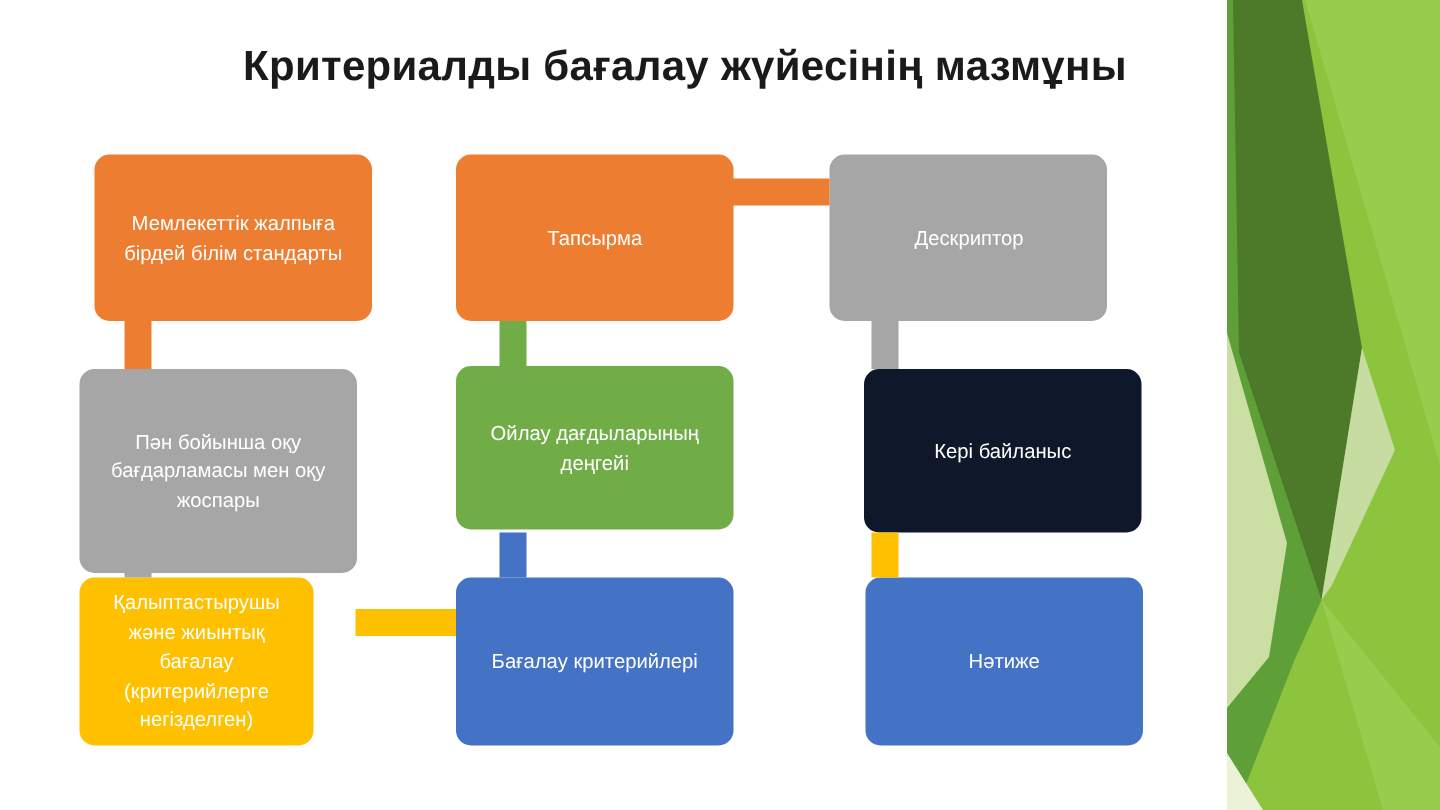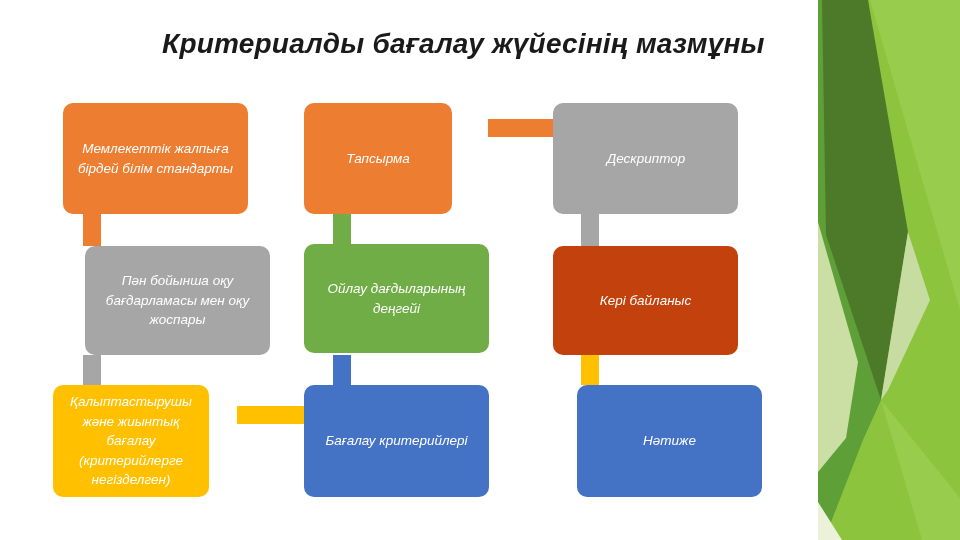--- a/index.html
+++ b/index.html
@@ -1,38 +1,38 @@
 <!DOCTYPE html>
 <html><head>
 <meta charset="utf-8">
 <style>
   html,body{margin:0;padding:0;}
   body{
     width:960px;height:540px;position:relative;overflow:hidden;
     background:#ffffff;
     font-family:"Liberation Sans", sans-serif;
   }
-  .slide{position:absolute;inset:0;font-style:italic;}
+  .slide{position:absolute;inset:0;}
   .slide-title{
     position:absolute;left:162px;top:8px;width:650px;
     font-size:28px;font-weight:700;color:#1a1a1a;line-height:1.2;
     letter-spacing:0.2px;
   }
   .box{
     position:absolute;border-radius:10px;
     display:flex;align-items:center;justify-content:center;
     text-align:center;color:#ffffff;
     font-size:13.5px;line-height:1.45;
     padding:6px 13px;box-sizing:border-box;
   }
   
   .b1{left:53px;top:103px;width:185px;height:111px;}
-  .b2{left:53px;top:246px;width:185px;height:109px;margin-left:32px;}
+  .b2{left:53px;top:246px;width:185px;height:136px;}
   .b3{left:53px;top:385px;width:156px;height:112px;}
-  .b4{left:304px;top:103px;width:148px;height:111px;}
+  .b4{left:304px;top:103px;width:185px;height:111px;}
   .b5{left:304px;top:244px;width:185px;height:109px;}
   .b6{left:304px;top:385px;width:185px;height:112px;}
   .b7{left:553px;top:103px;width:185px;height:111px;}
   .b8{left:553px;top:246px;width:185px;height:109px;}
   .b9{left:577px;top:385px;width:185px;height:112px;}
   
   .conn{position:absolute;}
   .cv{width:18px;}
   .cv1{left:83px;top:214px;height:32px;}
   .cv2{left:83px;top:355px;height:30px;}
@@ -67,21 +67,21 @@
     </div>
   <div class="box b5" style="background-color: rgb(112, 173, 71);">
       <span>Ойлау дағдыларының деңгейі</span>
     </div>
   <div class="box b6" style="background-color: rgb(68, 114, 196);">
       <span>Бағалау критерийлері</span>
     </div>
   <div class="box b7" style="background-color: rgb(166, 166, 166); padding-left: 14px;">
       <span>Дескриптор</span>
     </div>
-  <div class="box b8" style="background-color: #c2410c;">
+  <div class="box b8" style="background-color: #0f172a; margin-left: 23px;">
       <span>Кері байланыс</span>
     </div>
   <div class="box b9" style="background-color: rgb(68, 114, 196);">
       <span>Нәтиже</span>
     </div>
 
   <div class="conn cv cv1" style="background-color: rgb(237, 125, 49);"></div>
   <div class="conn cv cv2" style="background-color: rgb(166, 166, 166);"></div>
   <div class="conn cv cv3" style="background-color: rgb(112, 173, 71);"></div>
   <div class="conn cv cv4" style="background-color: rgb(68, 114, 196);"></div>

